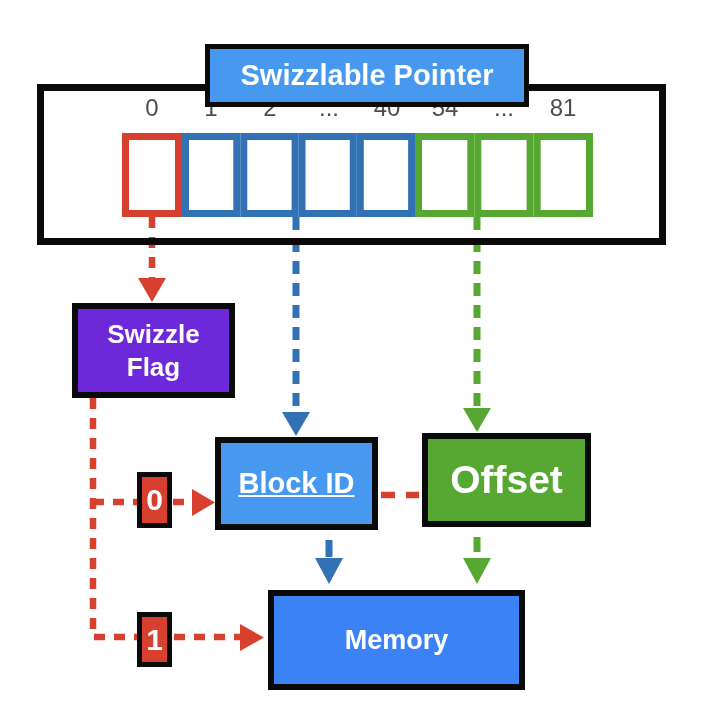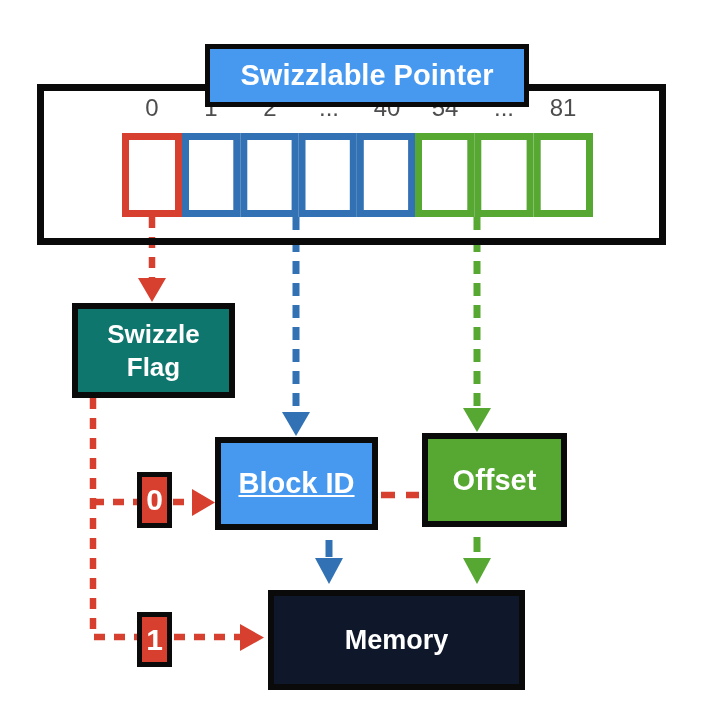--- a/index.html
+++ b/index.html
@@ -16,24 +16,24 @@
     position:absolute;top:94px;transform:translateX(-50%);
     font-size:24px;color:#4d4d4f;z-index:2;white-space:nowrap;
   }
   .node{
     position:absolute;box-sizing:border-box;border:6px solid #0a0a0a;
     display:flex;flex-direction:column;align-items:center;justify-content:center;
     color:#ffffff;font-weight:bold;text-align:center;z-index:3;
   }
   .node span{display:block;}
   .title-box{left:205px;top:22px;width:324px;height:63px;border-width:5px;background:#4799f0;font-size:29px;margin-top:22px;}
-  .swizzle-flag{left:72px;top:303px;width:163px;height:95px;background:#0f766e;font-size:26px;line-height:33px;}
+  .swizzle-flag{left:72px;top:303px;width:163px;height:95px;background:#6d28d9;font-size:26px;line-height:33px;}
   .block-id{left:215px;top:437px;width:163px;height:93px;background:#4799f0;font-size:29px;text-decoration:underline;}
-  .offset{left:422px;top:433px;width:145px;height:94px;background:#57a832;font-size:29px;}
-  .memory-pointer{left:268px;top:590px;width:257px;height:100px;background:#0f172a;font-size:27px;line-height:34px;}
+  .offset{left:422px;top:433px;width:169px;height:94px;background:#57a832;font-size:39px;}
+  .memory-pointer{left:268px;top:590px;width:257px;height:100px;background:#3b82f6;font-size:27px;line-height:34px;}
   .flag-badge{border-width:5px;background:#d7402e;font-size:30px;width:35px;}
   .flag-zero{left:137px;top:472px;height:56px;}
   .flag-one{left:137px;top:612px;height:55px;}
 </style>
 </head>
 <body>
 
 <div class="canvas">
 
   <svg class="connectors" width="724" height="718" viewBox="0 0 724 718">

